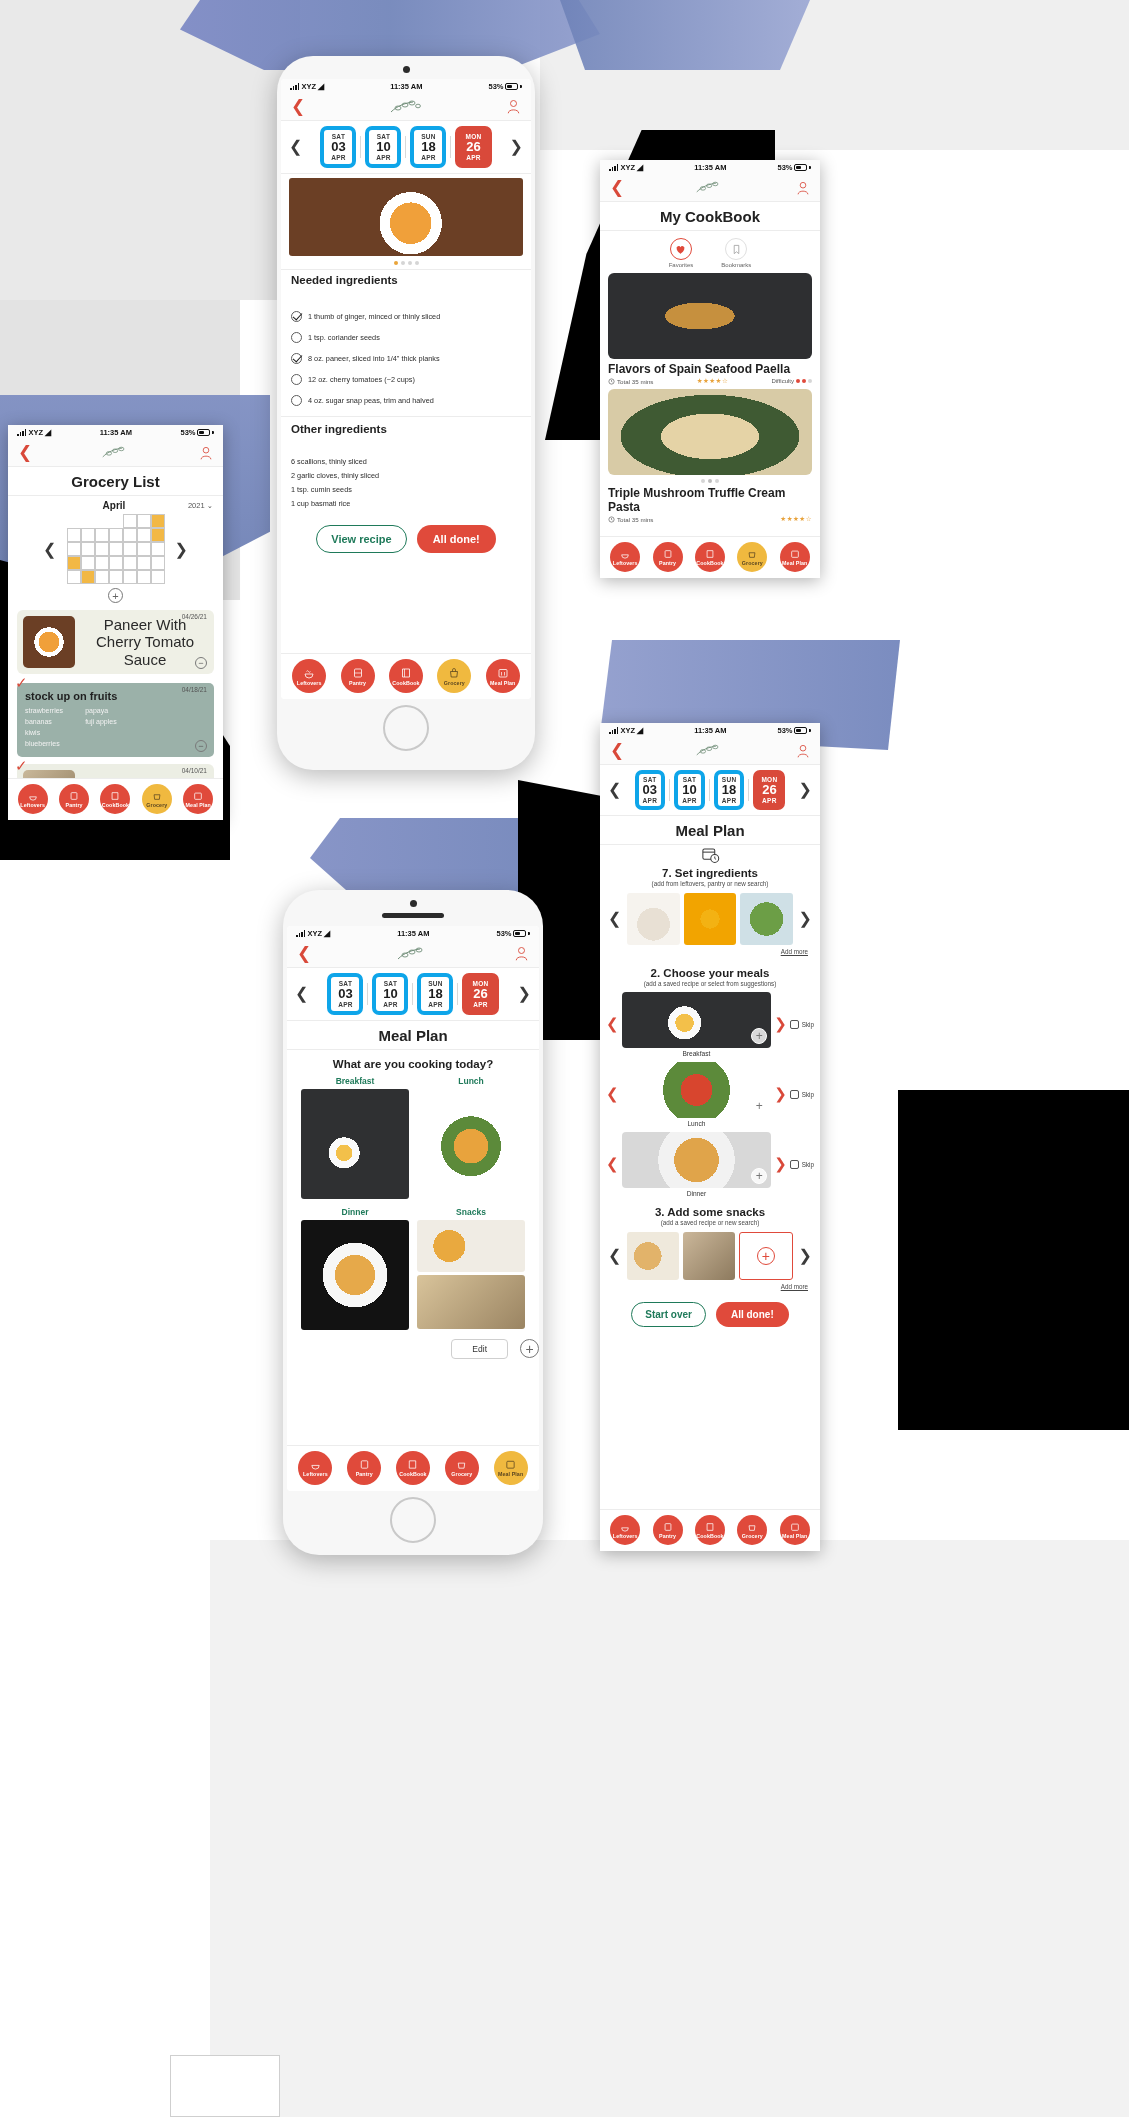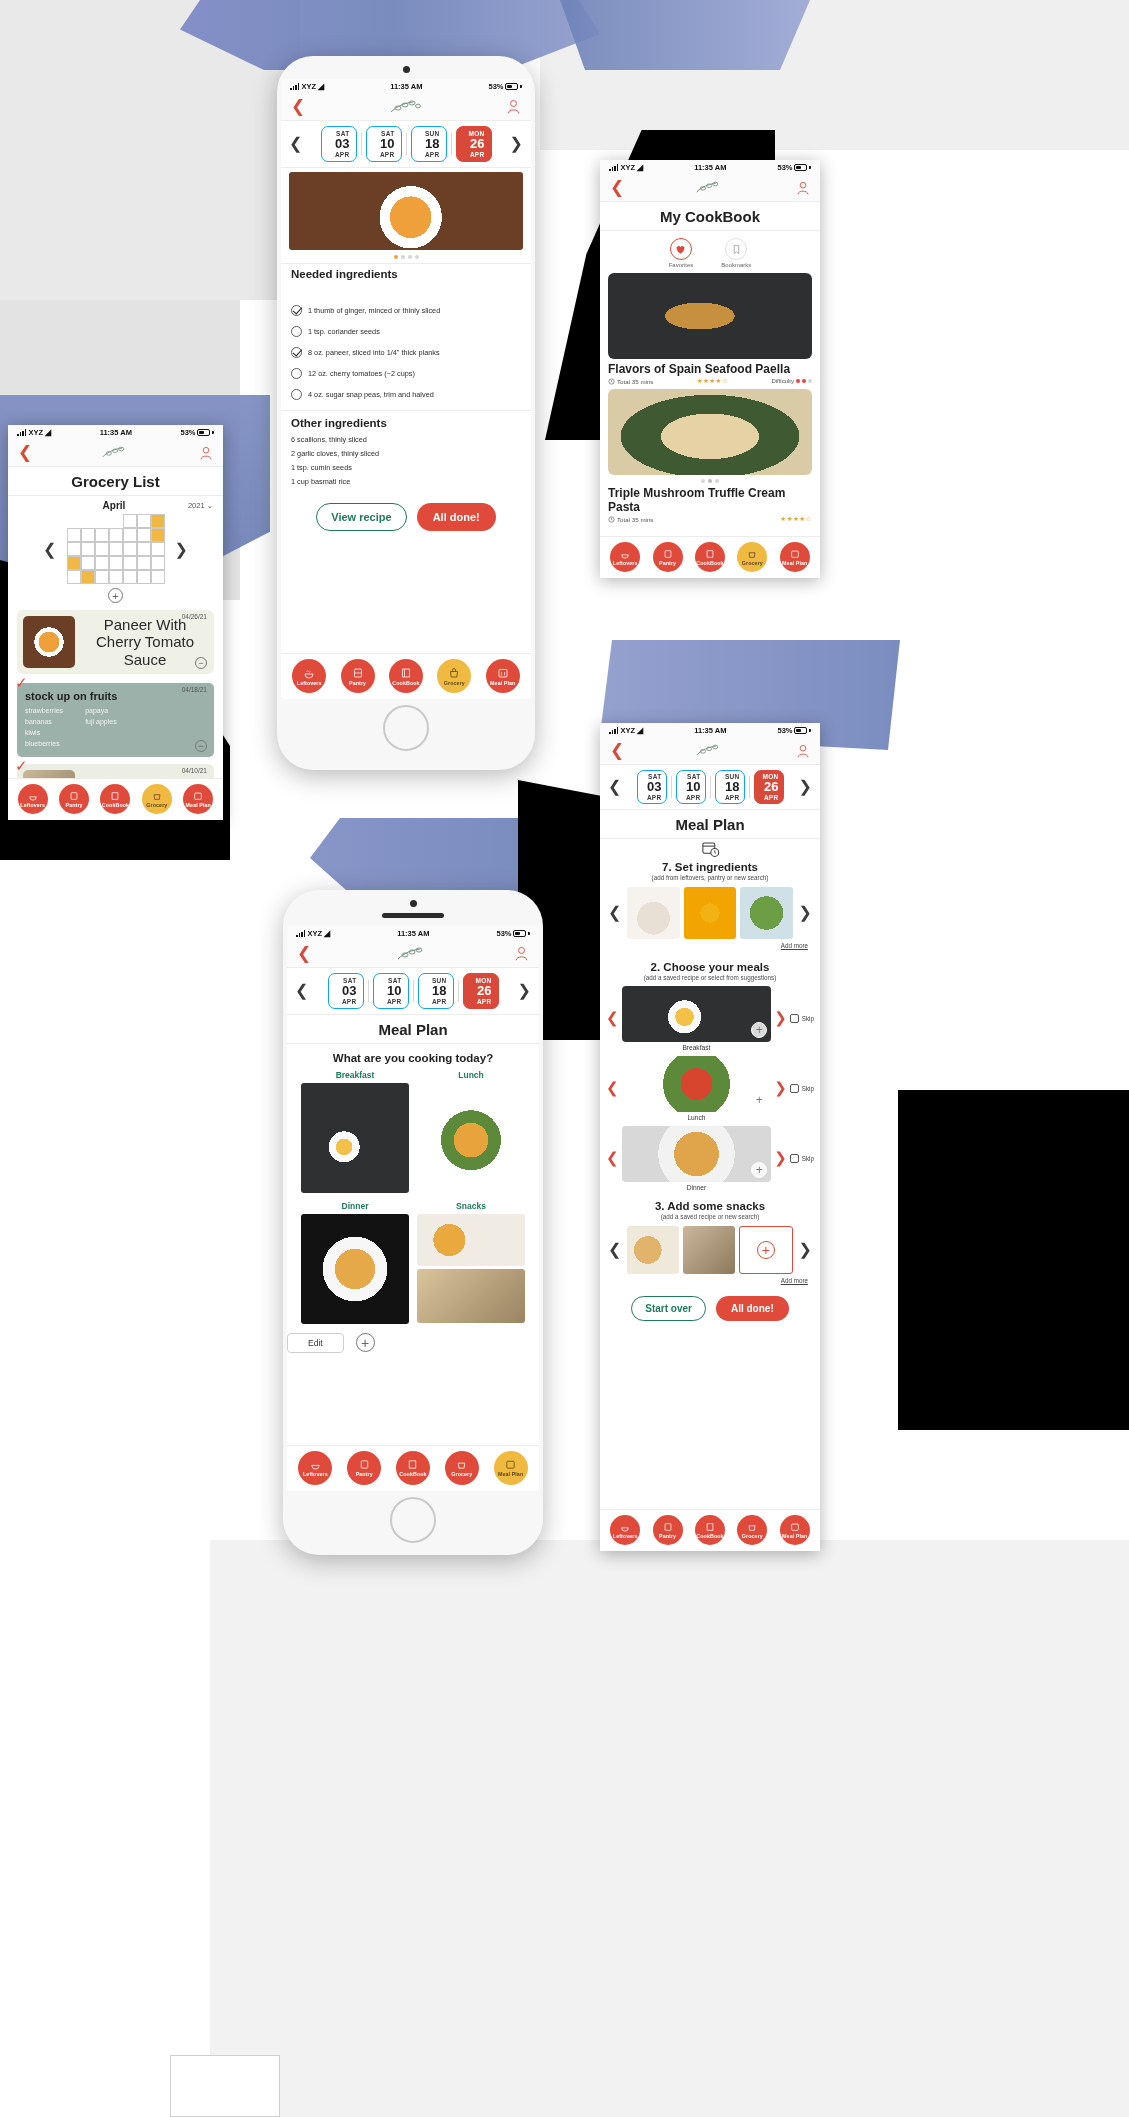--- a/index.html
+++ b/index.html
@@ -70,22 +70,22 @@
     padding:5px 10px; background:#fbfbfb; border-bottom:1px solid #ececec; }
   .back-chev { color:#d9493a; font-size:17px; font-weight:300; line-height:1;
     cursor:pointer; }
   .leaf-logo { opacity:.85; }
 
   
   .datestrip { display:flex; align-items:center; justify-content:space-between;
     padding:5px 6px; background:#fff; border-bottom:1px solid #ececec; gap:3px; }
   .ds-arrow { color:#3b3b3b; font-size:16px; font-weight:300; padding:0 2px; }
   .dates { display:flex; align-items:center; gap:4px; flex:1; justify-content:center; }
-  .datepill { border:1px solid #0ea5e9; border-radius:7px; padding:3px 6px;
-    text-align:right; min-width:36px; background:#fff; }
+  .datepill { border:4px solid #0ea5e9; border-radius:7px; padding:3px 6px;
+    text-align:center; min-width:36px; background:#fff; }
   .datepill .dow { font-size:6.5px; font-weight:bold; color:#3a3a3a; letter-spacing:.3px; }
   .datepill .dnum { font-size:13px; font-weight:bold; color:#1d1d1d; line-height:1.05; }
   .datepill .mon { font-size:6.5px; font-weight:bold; color:#3a3a3a; letter-spacing:.3px; }
   .datepill.active { background:#d9493a; border-color:#d9493a; }
   .datepill.active .dow,.datepill.active .dnum,.datepill.active .mon { color:#fff; }
   .dsep { width:1px;height:22px;background:#d8d8d8; }
 
   .screen-title { text-align:center; font-size:15px; font-weight:bold;
     color:#222; padding:6px 0 5px; border-bottom:1px solid #ececec; background:#fff; }
 
@@ -299,21 +299,21 @@
           </div>
           <div class="ing-row">
             <span class="ckbox"></span>
             <span class="ing-txt">4 oz. sugar snap peas, trim and halved</span>
           </div>
         </div>
       </div>
 
       <div style="padding:6px 10px 0;border-top:1px solid #ececec;margin-top:5px">
         <div class="sec-title">Other ingredients</div>
-        <div style="margin-top:4px">
+        <div style="margin-top:20px">
           <div class="other-line">6 scallions, thinly sliced</div>
           <div class="other-line">2 garlic cloves, thinly sliced</div>
           <div class="other-line">1 tsp. cumin seeds</div>
           <div class="other-line">1 cup basmati rice</div>
         </div>
       </div>
 
       <div style="display:flex;gap:10px;justify-content:center;padding:14px 10px 0;">
         <div class="btn btn-outline" style="padding:7px 14px;font-size:11px">View recipe</div>
         <div class="btn btn-red" style="padding:8px 16px;font-size:11px">All done!</div>
@@ -744,21 +744,21 @@
         </div>
         <div class="meal-cell">
           <div class="mlabel">Snacks</div>
           <div style="display:flex;flex-direction:column;gap:3px">
             <div class="mimg food" style="height:52px;background:radial-gradient(circle at 30% 50%,#e9a93f 0 20%,#f0ece4 20% 100%)"></div>
             <div class="mimg food" style="height:54px;background:linear-gradient(135deg,#d9c49b,#9a8462)"></div>
           </div>
         </div>
       </div>
 
-      <div style="display:flex;align-items:center;justify-content:flex-start;gap:12px;margin-top:9px">
+      <div style="display:flex;align-items:center;justify-content:flex-end;gap:12px;margin-top:9px">
         <div style="border:1px solid #cfcfcf;border-radius:4px;padding:4px 20px;font-size:8.5px;color:#333;background:#fff">Edit</div>
         <div style="width:19px;height:19px;border:1.3px solid #777;border-radius:50%;display:flex;
              align-items:center;justify-content:center;font-size:14px;color:#666;line-height:0">+</div>
       </div>
 
       <div class="tabbar">
         <div class="tab" style="background:#e04a3b">
           <svg width="11" height="11" viewBox="0 0 24 24">
             <path d="M4 14h16a8 8 0 0 1-16 0z" fill="none" stroke="#fff" stroke-width="1.7"></path>
             </svg>

